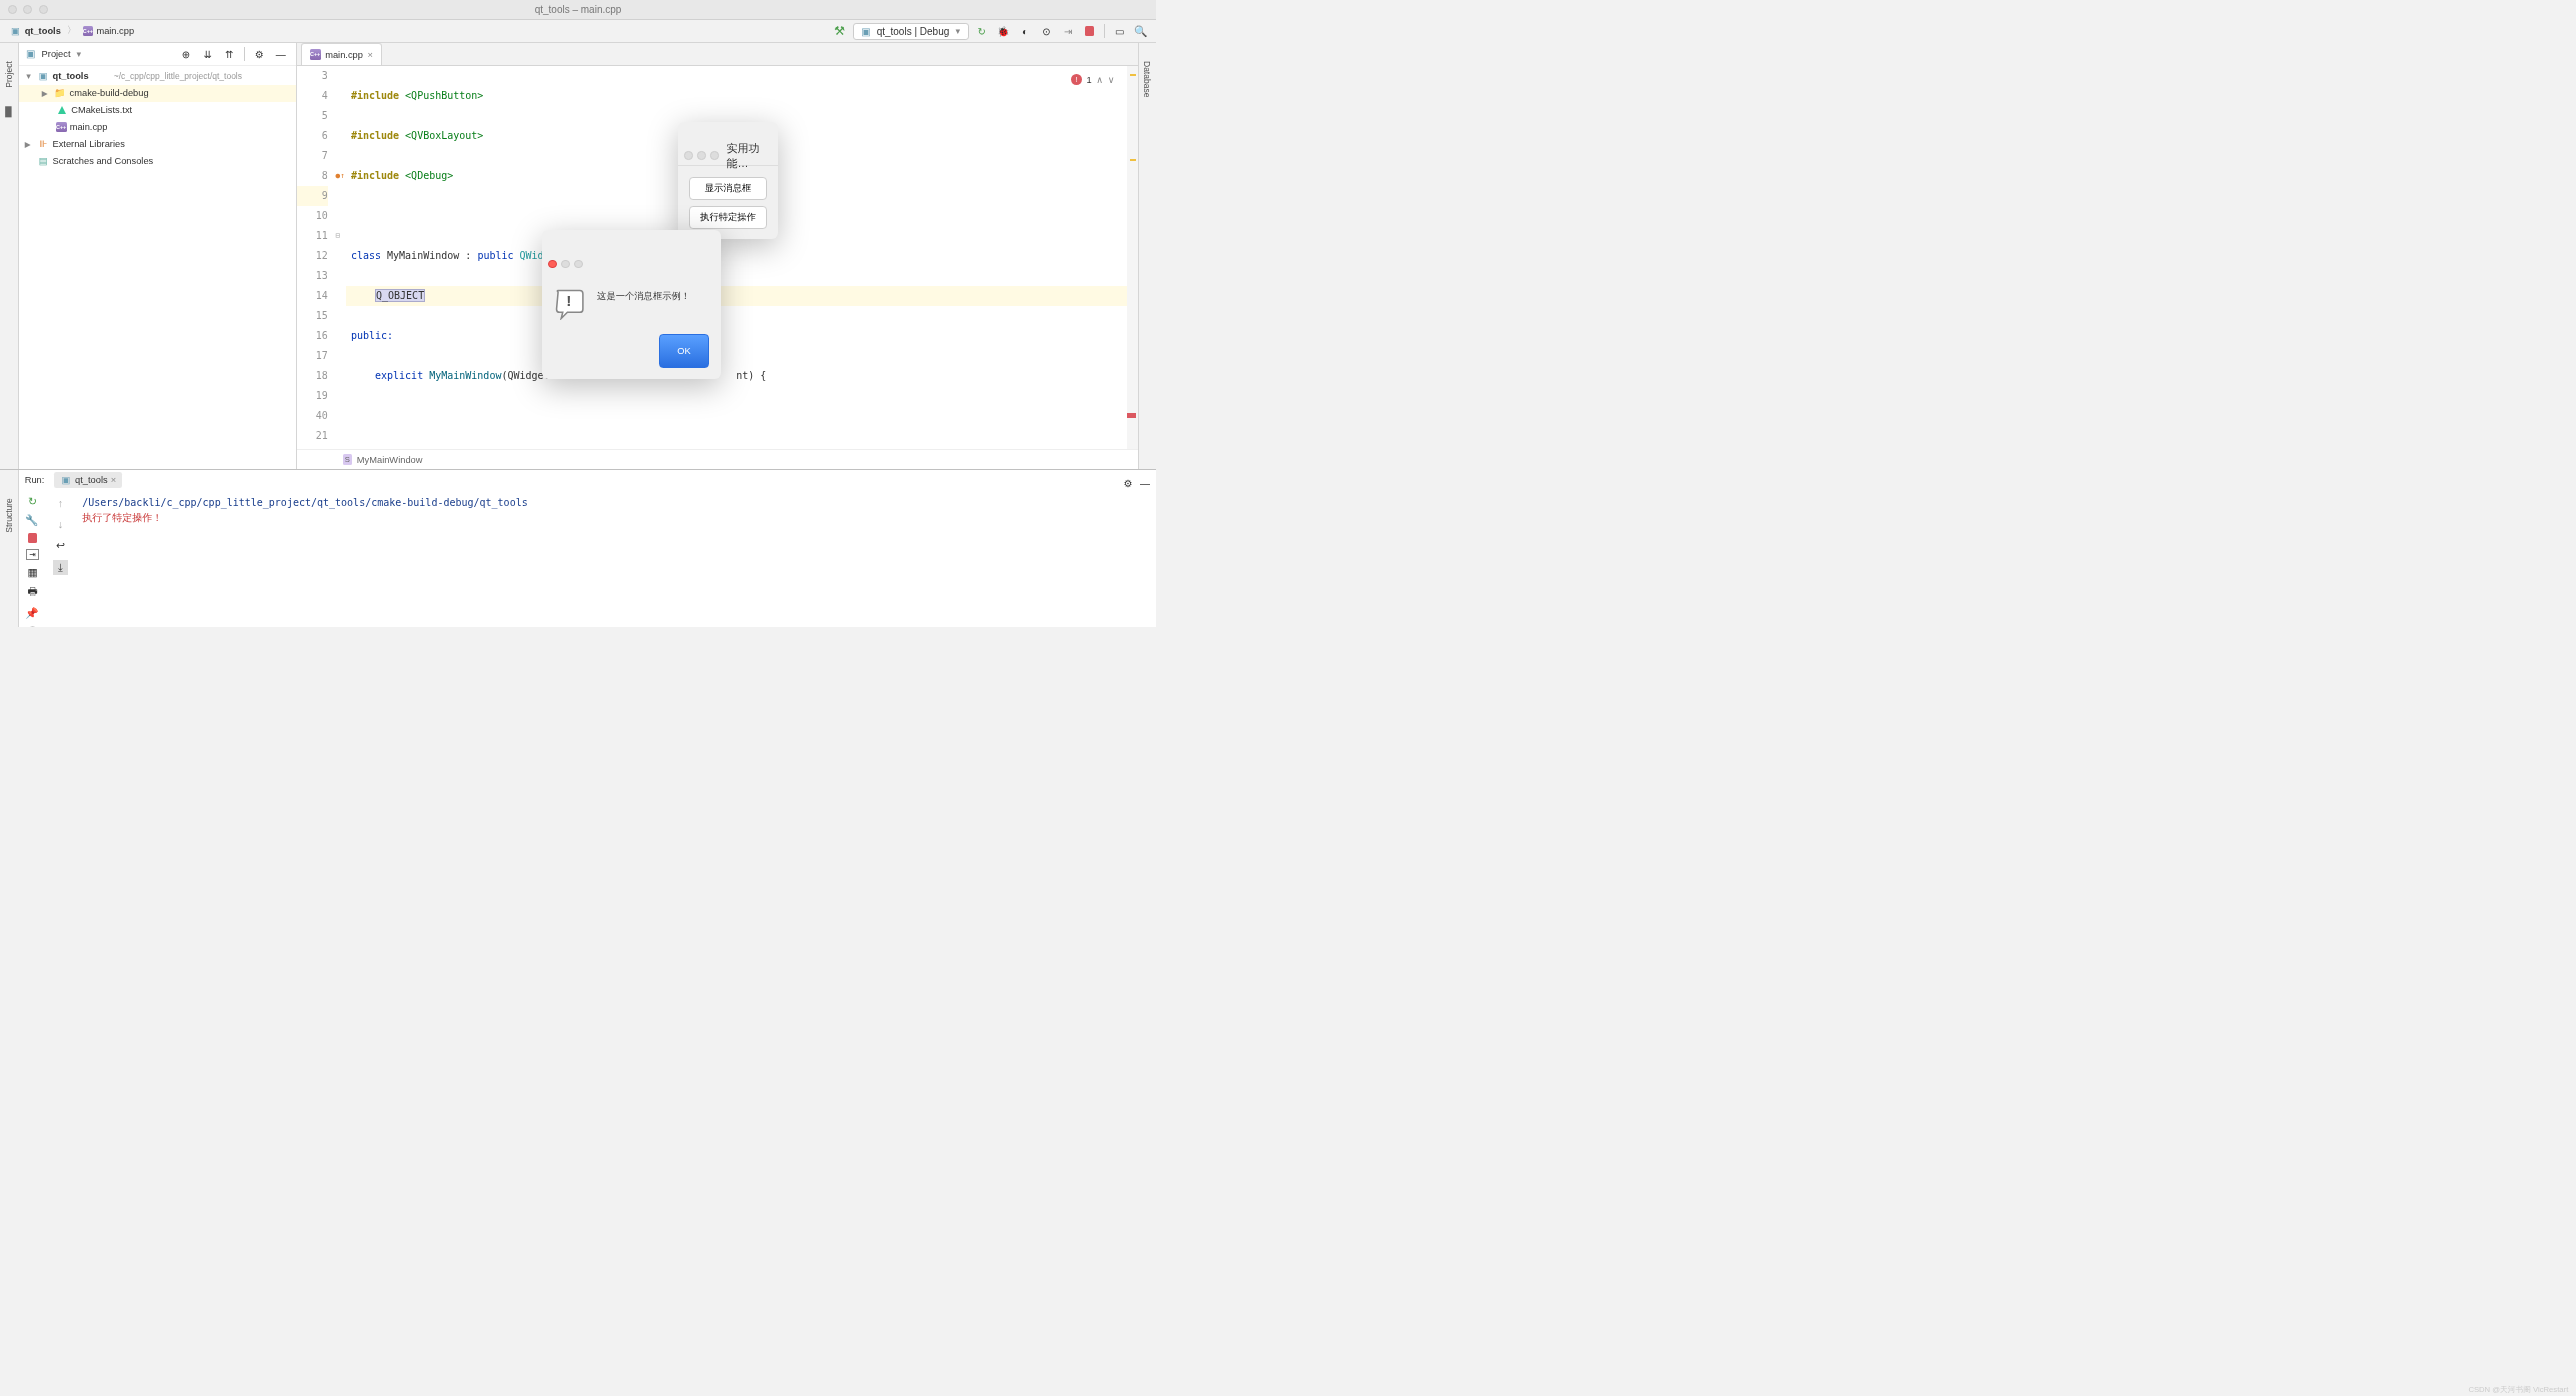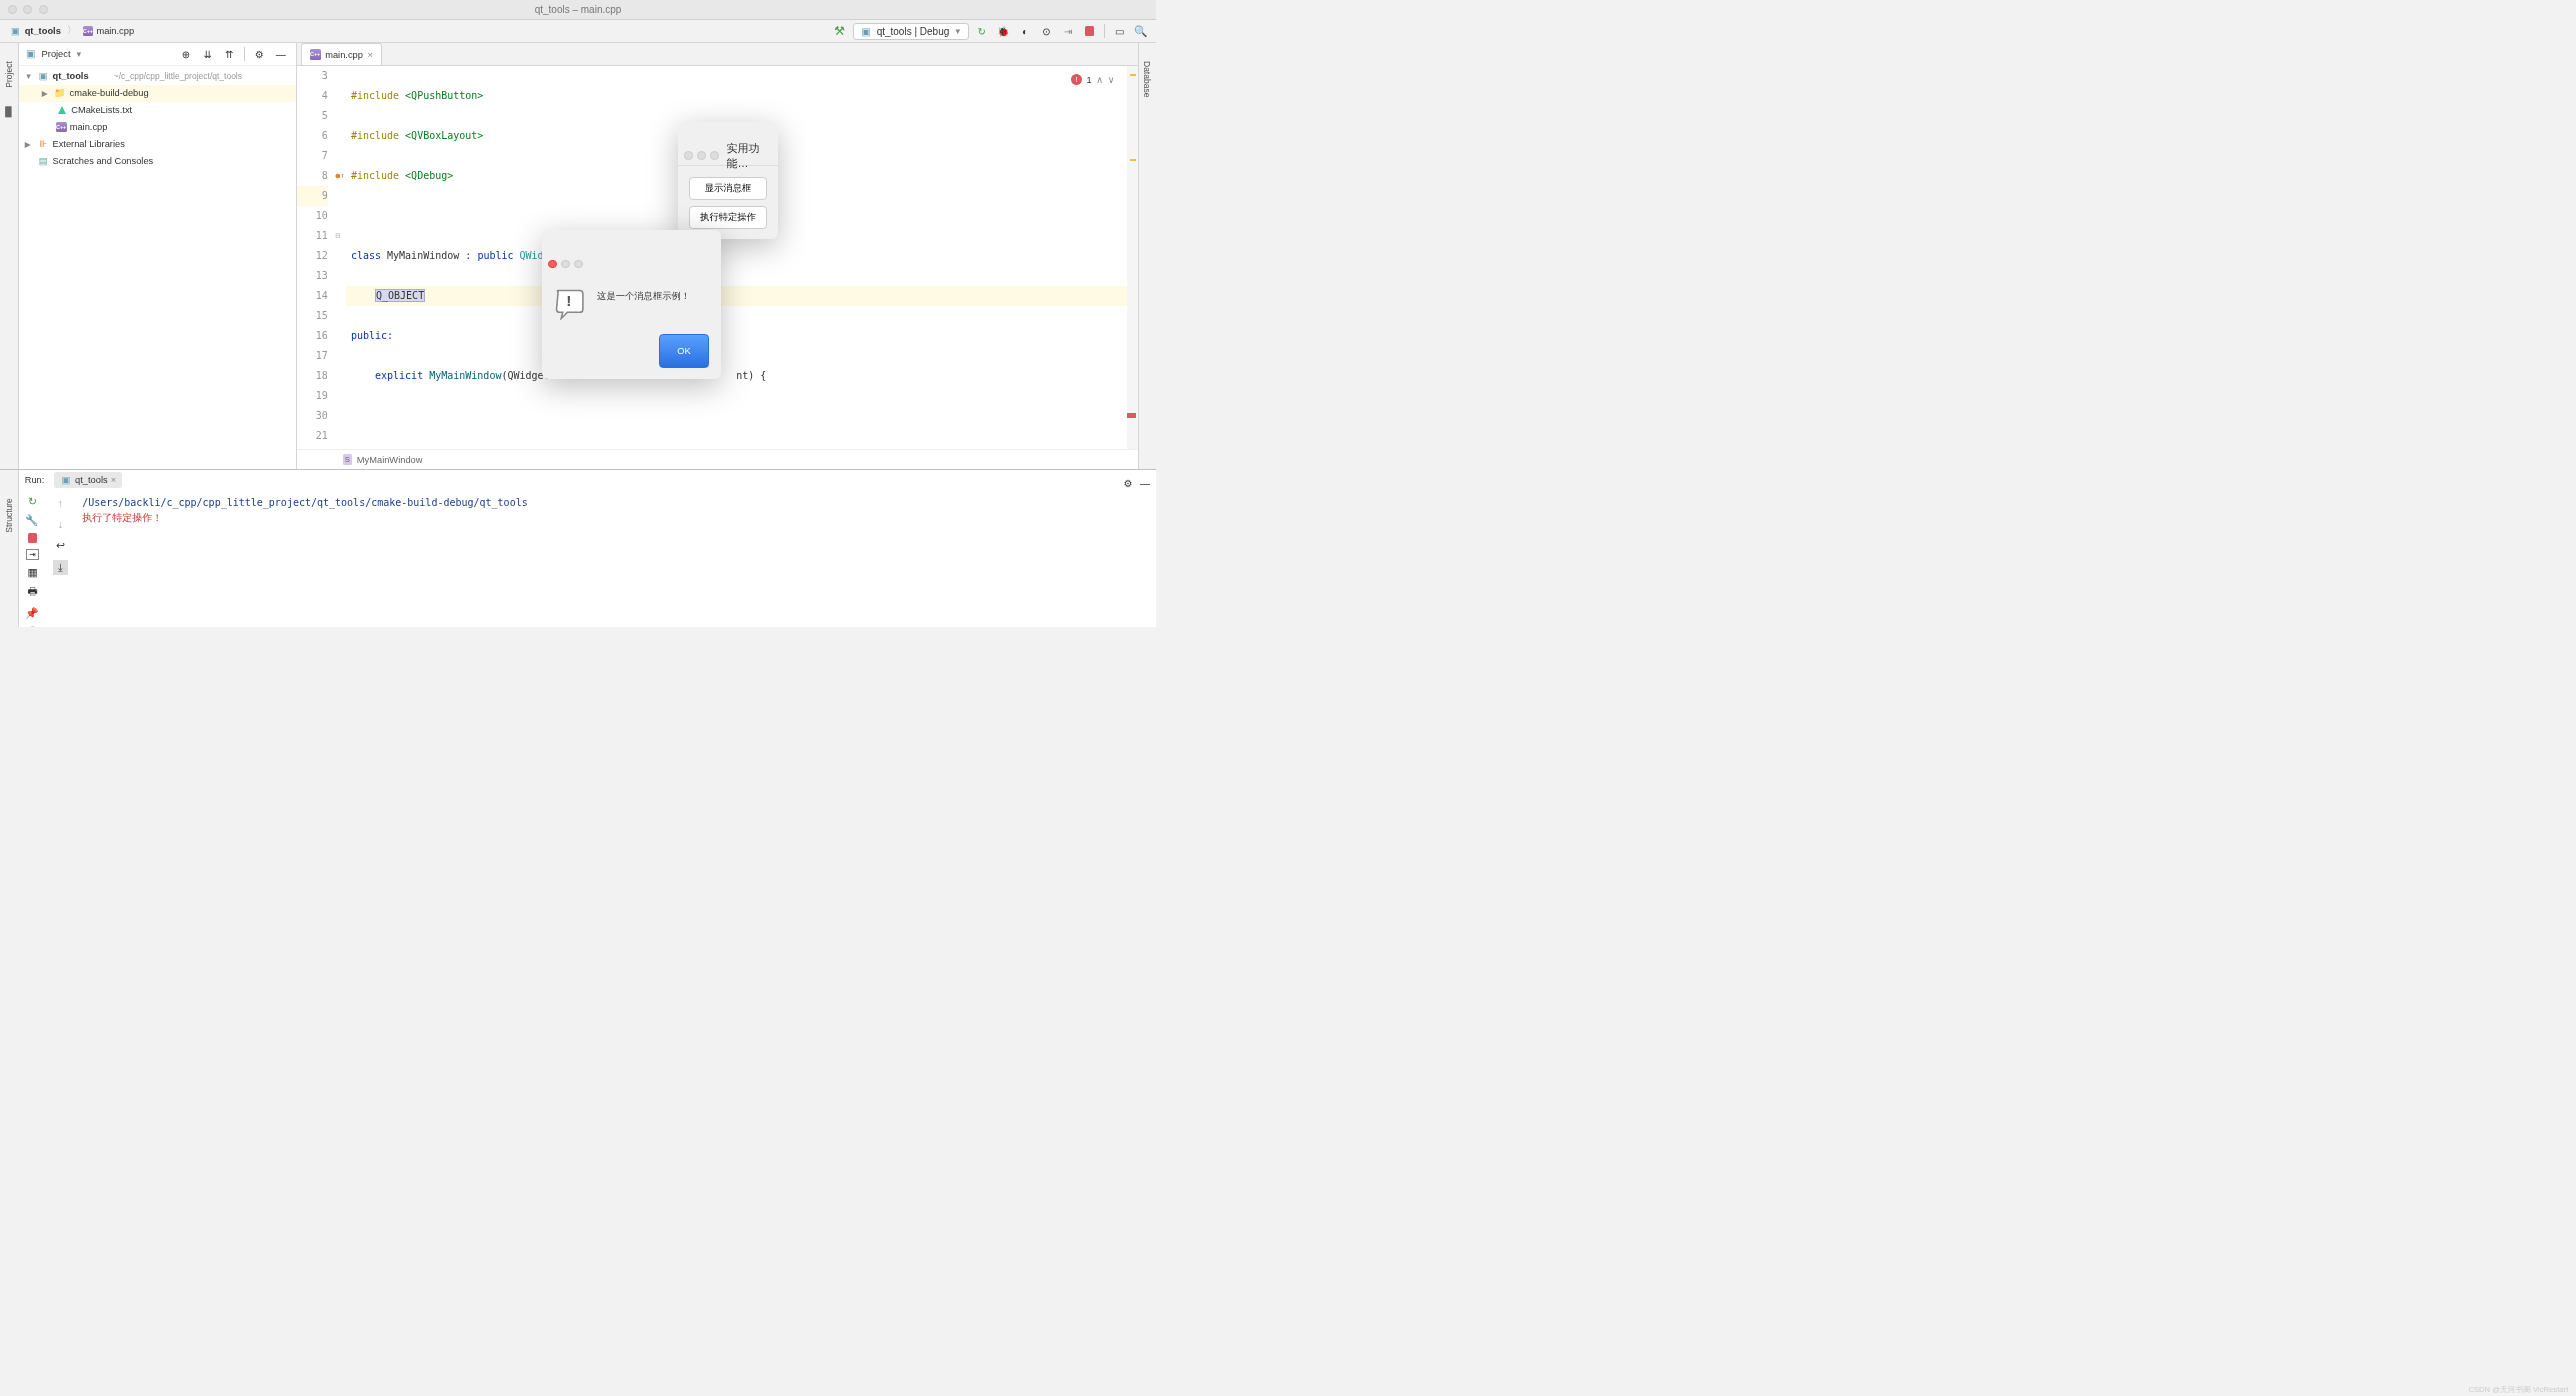--- a/index.html
+++ b/index.html
@@ -45,21 +45,21 @@
 .editor { flex: 1; display: flex; flex-direction: column; background: #fff; position: relative; }
 .editor-tabs { height: 23px; display: flex; align-items: center; border-bottom: 0.8px solid #d5d5d5; padding-left: 4.6px; background: #f2f2f2; }
 .editor-tab { display: flex; align-items: center; gap: 4.6px; padding: 0 7.7px; height: 21.6px; background: #fff; border: 0.8px solid #d5d5d5; border-bottom: none; border-radius: 3.1px 3.1px 0 0; font-size: 9.3px; }
 .editor-tab .close { color: #888; cursor: pointer; }
 .editor-body { flex: 1; display: flex; overflow: hidden; font-family: "Menlo", "Consolas", monospace; font-size: 10px; line-height: 20px; }
 .gutter { width: 39px; text-align: right; color: #999; padding-right: 7.7px; background: #fff; user-select: none; }
 .fold-gutter { width: 10.8px; background: #fff; color: #aaa; font-size: 7.7px; }
 .code { flex: 1; white-space: pre; overflow: hidden; position: relative; }
 .code-line { padding-left: 4.6px; }
 .hl-line { background: #fffae3; } .kw-blue { color: #0033b3; }
-.pp { color: #9e880d; }
+.pp { color: #9e880d; font-weight: bold; }
 .inc { color: #067d17; }
 .type { color: #20999d; } .fn { color: #00627a; }
 .editor-status { height: 20px; border-top: 0.8px solid #eee; display: flex; align-items: center; padding-left: 46px; font-size: 9.3px; color: #666; gap: 4.6px; }
 .inspection { position: absolute; top: 31px; right: 23px; display: flex; align-items: center; gap: 4.6px; font-size: 9.3px; }
 .err-dot { width: 10.8px; height: 10.8px; background: #db5860; border-radius: 50%; color: #fff; font-size: 7.7px; display: flex; align-items: center; justify-content: center; }
 .mini-scroll { position: absolute; right: 0; top: 23px; bottom: 20px; width: 10.8px; background: #f5f5f5; }
 .mini-mark { position: absolute; right: 1.5px; width: 6.2px; height: 2.3px; }
 
 
 .run-panel { height: 158px; border-top: 0.8px solid #c0c0c0; background: #fff; display: flex; position: relative; }
@@ -231,21 +231,21 @@
           <div>10</div>
           <div>11</div>
           <div>12</div>
           <div>13</div>
           <div>14</div>
           <div>15</div>
           <div>16</div>
           <div>17</div>
           <div>18</div>
           <div>19</div>
-          <div>30</div>
+          <div>40</div>
           <div>21</div>
       </div>
       <div class="fold-gutter">
         <div>&nbsp;</div>
           <div>&nbsp;</div>
           <div>&nbsp;</div>
           <div>&nbsp;</div>
           <div>&nbsp;</div>
           <div style="color:#e08030">●↑</div>
           <div>&nbsp;</div>

